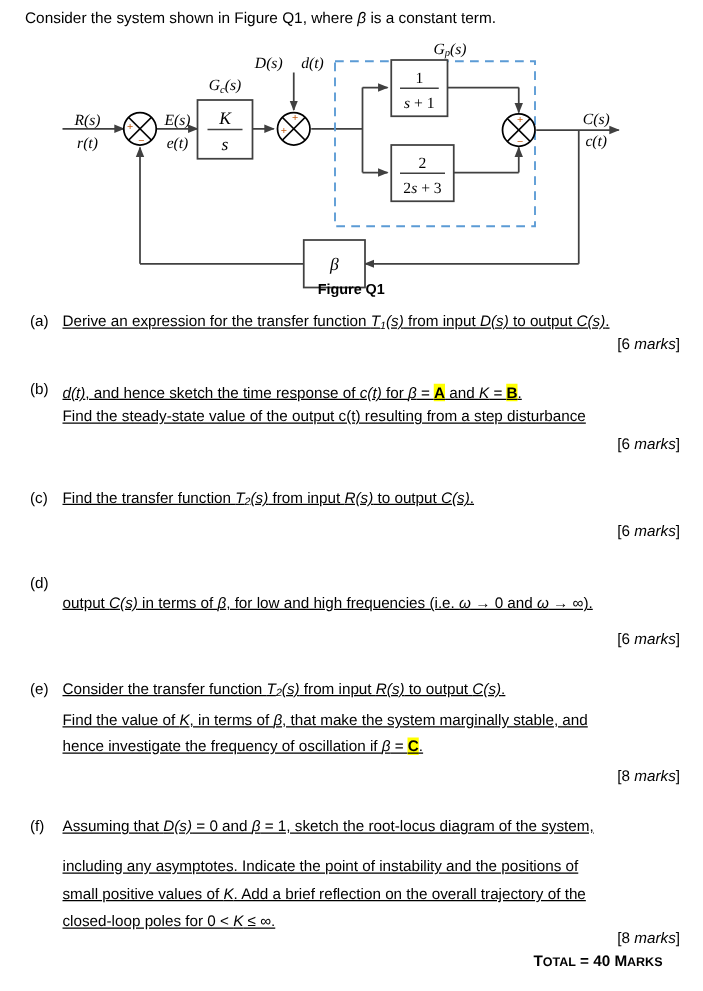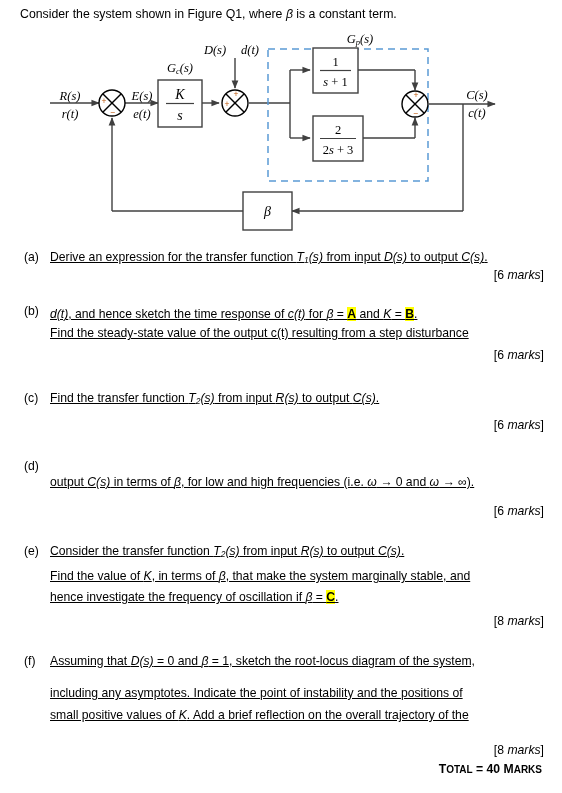--- a/index.html
+++ b/index.html
@@ -29,21 +29,21 @@
 
   
   .q{position:absolute;font-size:12.2px;line-height:19px;}
   .q .lbl{position:absolute;left:0;top:0;}
   .q .body{margin-left:26px;text-decoration:underline;}
   .marks{
     position:absolute;right:18px;font-size:12.2px;
   }
   .marks i{font-style:italic;}
   .total{
-    position:absolute;right:20px;font-weight:bold;font-size:12.2px;text-align:right;
+    position:absolute;right:32px;font-weight:bold;font-size:12.2px;text-align:right;
   }
   .sc{font-size:10px;}
   i.v{font-style:italic;}
   .hl{background:#ffff00;font-weight:bold;font-style:normal;}
   .sub{font-size:8.5px;vertical-align:-2px;font-style:italic;}
 </style>
 </head>
 <body>
 
 <div class="page">
@@ -156,20 +156,21 @@
 
       <text x="477" y="71" text-anchor="middle" font-family="Liberation Serif, serif" font-size="12.5" font-style="italic">C(s)</text>
       <text x="477" y="89" text-anchor="middle" font-family="Liberation Serif, serif" font-size="12.5" font-style="italic">c(t)</text>
 
       <text x="180" y="44" text-anchor="middle" font-family="Liberation Serif, serif" font-size="12.5" font-style="italic">G<tspan font-size="8.5" dy="2">c</tspan><tspan dy="-2">(s)</tspan></text>
 
       <text x="360" y="15" text-anchor="middle" font-family="Liberation Serif, serif" font-size="12.5" font-style="italic">G<tspan font-size="8.5" dy="2">p</tspan><tspan dy="-2">(s)</tspan></text>
     </svg>
   </div>
 
+  <div class="caption">Figure Q1</div>
 
   <div class="q" style="left:24px;top:248px;width:520px;">
     <span class="lbl">(a)</span>
     <div class="body">
       Derive an expression for the transfer function <i class="v">T</i><span class="sub">1</span><i class="v">(s)</i> from input <i class="v">D(s)</i> to output <i class="v">C(s)</i>.
     </div>
   </div>
   <div class="marks" style="top:268px;">[6 <i>marks</i>]</div>
 
   <div class="q" style="left:24px;top:302px;width:520px;">
@@ -213,20 +214,23 @@
 
   <div class="q" style="left:24px;top:652px;width:520px;">
     <span class="lbl">(f)</span>
     <div class="body">
       Assuming that <i class="v">D(s)</i> = 0 and <i class="v">β</i> = 1, sketch the root-locus diagram of the system,
     </div>
     <div class="body" style="margin-top:13px;">including any asymptotes. Indicate the point of instability and the positions of</div>
     <div class="body" style="margin-top:3px;">
       small positive values of <i class="v">K</i>. Add a brief reflection on the overall trajectory of the
     </div>
+    <div class="body" style="margin-top:3px;">
+      closed-loop poles for 0 &lt; <i class="v">K</i> ≤ ∞.
+    </div>
   </div>
   <div class="marks" style="top:743px;">[8 <i>marks</i>]</div>
 
   <div class="total" style="top:762px;">
     T<span class="sc">OTAL</span> = 40 M<span class="sc">ARKS</span>
   </div>
 
 </div>
 
 </body></html>

